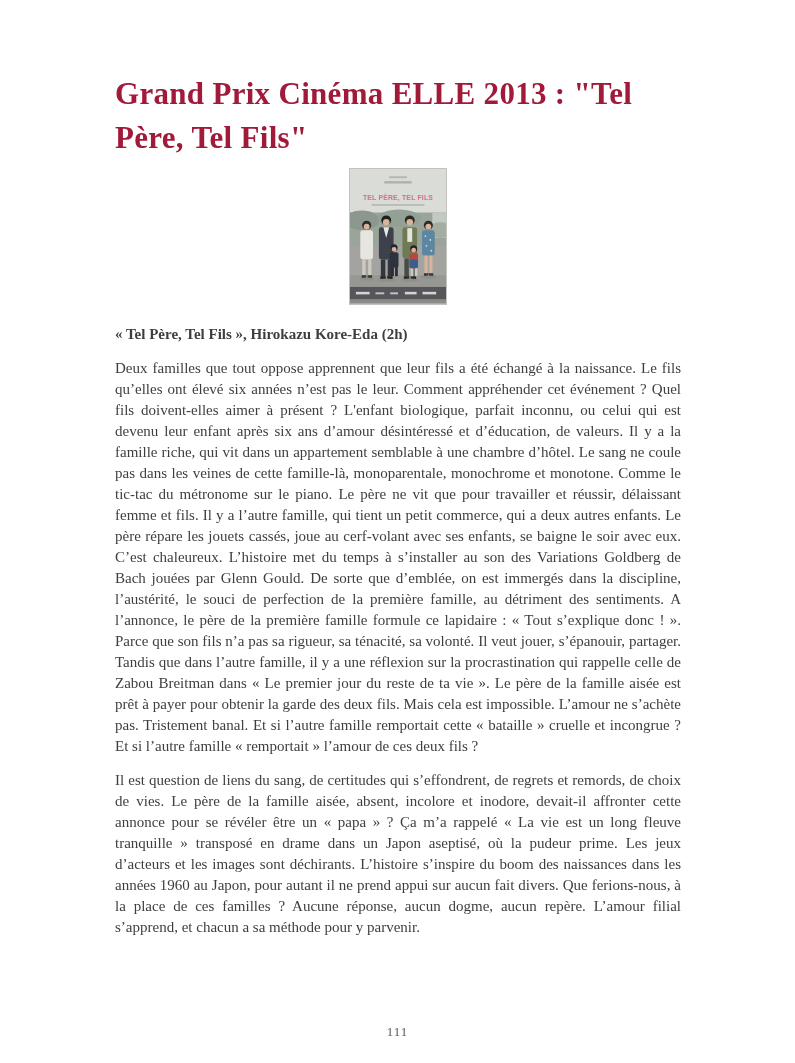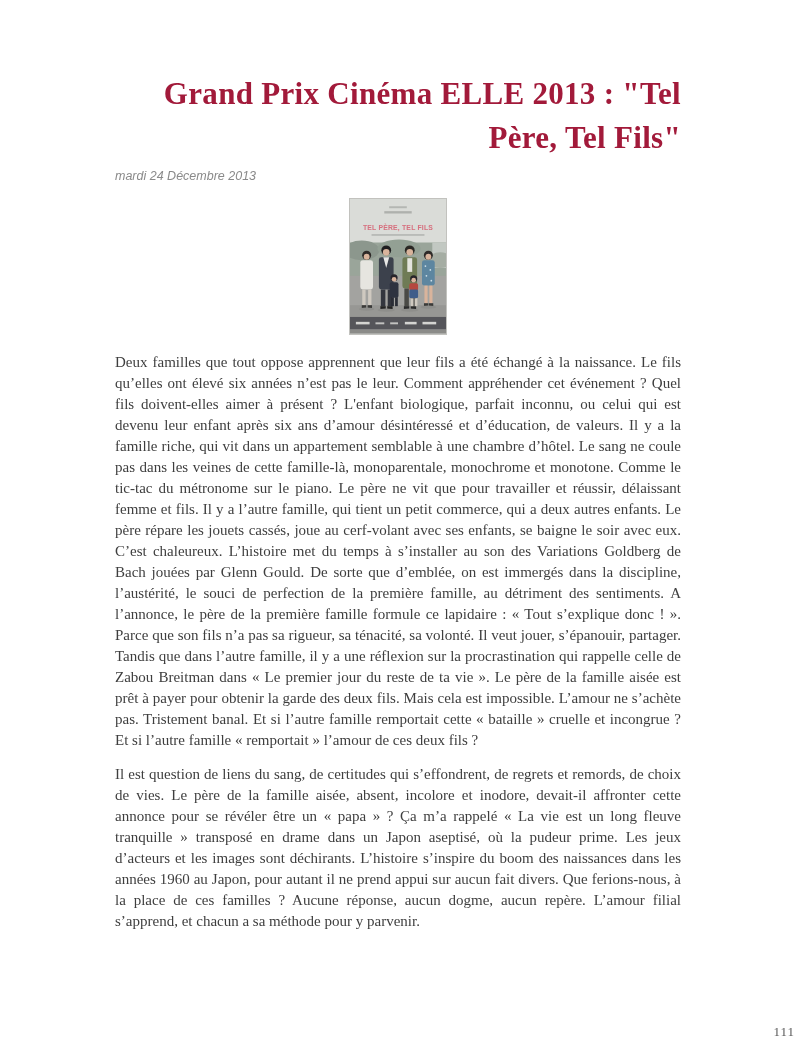--- a/index.html
+++ b/index.html
@@ -27,21 +27,20 @@
   }
   h1.article-title {
     margin-top: 72px;
     margin-bottom: 8px;
     font-family: "Liberation Serif", serif;
     font-weight: bold;
     font-size: 31px;
     line-height: 44px;
     color: var(--title);
     letter-spacing: 0.3px;
-    text-align: right;
   }
   .article-date {
     font-family: "Liberation Sans", sans-serif;
     font-style: italic;
     font-size: 12.5px;
     line-height: 16px;
     color: var(--date-text);
     margin-bottom: 14px;
   }
   .poster-wrap {
@@ -74,36 +73,35 @@
     line-height: 21px;
     color: var(--body-text);
     text-align: justify;
     margin-bottom: 13px;
   }
   .page-number {
     position: absolute;
     left: 0;
     right: 0;
     top: 1024px;
-    text-align: right;
+    text-align: center;
     font-family: "Liberation Serif", serif;
     font-size: 13px;
     letter-spacing: 1px;
     color: var(--page-number);
   }
 </style>
 </head>
 <body>
 
 <div class="page">
   <div class="content">
 
     <h1 class="article-title">Grand Prix Cinéma ELLE 2013 : "Tel Père, Tel Fils"</h1>
 
-    <div class="article-date">mardi 24 Décembre 2013</div>
 
     <div class="poster-wrap">
       <svg class="poster-frame" viewBox="0 0 98 137" xmlns="http://www.w3.org/2000/svg">
 
         <rect x="0" y="0" width="98" height="137" fill="#dadcd8"></rect>
 
         <rect x="40" y="7" width="18" height="2" fill="#b4b7b3"></rect>
         <rect x="35" y="12" width="28" height="2.4" fill="#aeb1ad"></rect>
 
         <text class="poster-title-text" x="49" y="31" text-anchor="middle">TEL PÈRE, TEL FILS</text>
@@ -191,20 +189,21 @@
         <rect x="0" y="120" width="98" height="13" fill="#55555a"></rect>
         <rect x="0" y="133" width="98" height="4" fill="#8b8b88"></rect>
         <rect x="6" y="125" width="14" height="2.6" fill="#d4d4d2"></rect>
         <rect x="26" y="125.5" width="9" height="2" fill="#c2c2c0"></rect>
         <rect x="41" y="125.5" width="8" height="2" fill="#c2c2c0"></rect>
         <rect x="56" y="125" width="12" height="2.6" fill="#d4d4d2"></rect>
         <rect x="74" y="125" width="14" height="2.6" fill="#d4d4d2"></rect>
       </svg>
     </div>
 
+    <p class="lead-line">« Tel Père, Tel Fils », Hirokazu Kore-Eda (2h)</p>
 
 
     <p class="body-paragraph">Deux familles que tout oppose apprennent que leur fils a été échangé à la naissance. Le fils qu’elles ont élevé six années n’est pas le leur. Comment appréhender cet événement ? Quel fils doivent-elles aimer à présent ? L'enfant biologique, parfait inconnu, ou celui qui est devenu leur enfant après six ans d’amour désintéressé et d’éducation, de valeurs. Il y a la famille riche, qui vit dans un appartement semblable à une chambre d’hôtel. Le sang ne coule pas dans les veines de cette famille-là, monoparentale, monochrome et monotone. Comme le tic-tac du métronome sur le piano. Le père ne vit que pour travailler et réussir, délaissant femme et fils. Il y a l’autre famille, qui tient un petit commerce, qui a deux autres enfants. Le père répare les jouets cassés, joue au cerf-volant avec ses enfants, se baigne le soir avec eux. C’est chaleureux. L’histoire met du temps à s’installer au son des Variations Goldberg de Bach jouées par Glenn Gould. De sorte que d’emblée, on est immergés dans la discipline, l’austérité, le souci de perfection de la première famille, au détriment des sentiments. A l’annonce, le père de la première famille formule ce lapidaire : « Tout s’explique donc ! ». Parce que son fils n’a pas sa rigueur, sa ténacité, sa volonté. Il veut jouer, s’épanouir, partager. Tandis que dans l’autre famille, il y a une réflexion sur la procrastination qui rappelle celle de Zabou Breitman dans « Le premier jour du reste de ta vie ». Le père de la famille aisée est prêt à payer pour obtenir la garde des deux fils. Mais cela est impossible. L’amour ne s’achète pas. Tristement banal. Et si l’autre famille remportait cette « bataille » cruelle et incongrue ? Et si l’autre famille « remportait » l’amour de ces deux fils ?</p>
 
     <p class="body-paragraph">Il est question de liens du sang, de certitudes qui s’effondrent, de regrets et remords, de choix de vies. Le père de la famille aisée, absent, incolore et inodore, devait-il affronter cette annonce pour se révéler être un « papa » ? Ça m’a rappelé « La vie est un long fleuve tranquille » transposé en drame dans un Japon aseptisé, où la pudeur prime. Les jeux d’acteurs et les images sont déchirants. L’histoire s’inspire du boom des naissances dans les années 1960 au Japon, pour autant il ne prend appui sur aucun fait divers. Que ferions-nous, à la place de ces familles ? Aucune réponse, aucun dogme, aucun repère. L’amour filial s’apprend, et chacun a sa méthode pour y parvenir.</p>
 
   </div>
 
   <div class="page-number">111</div>
 </div>

